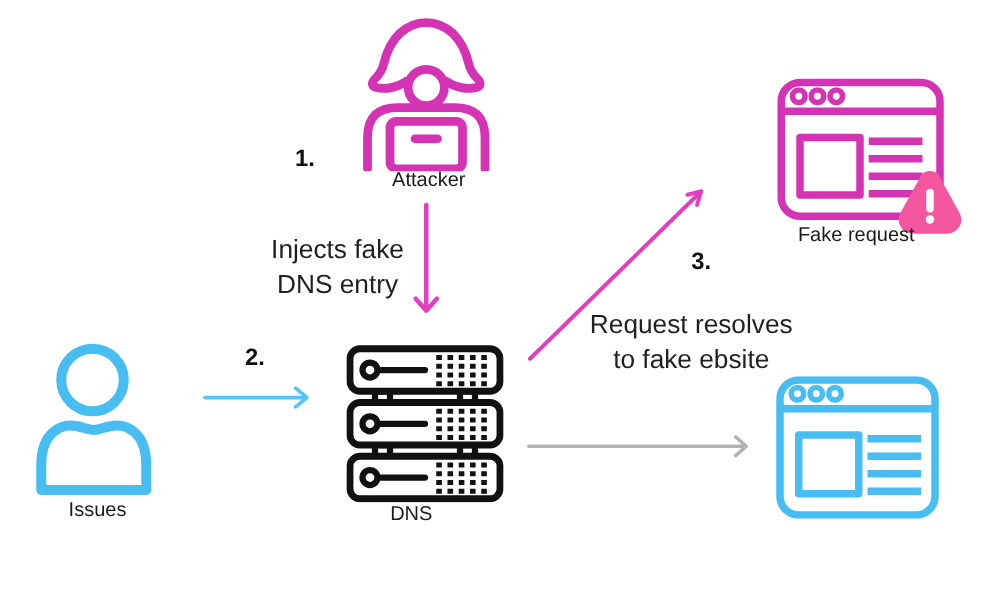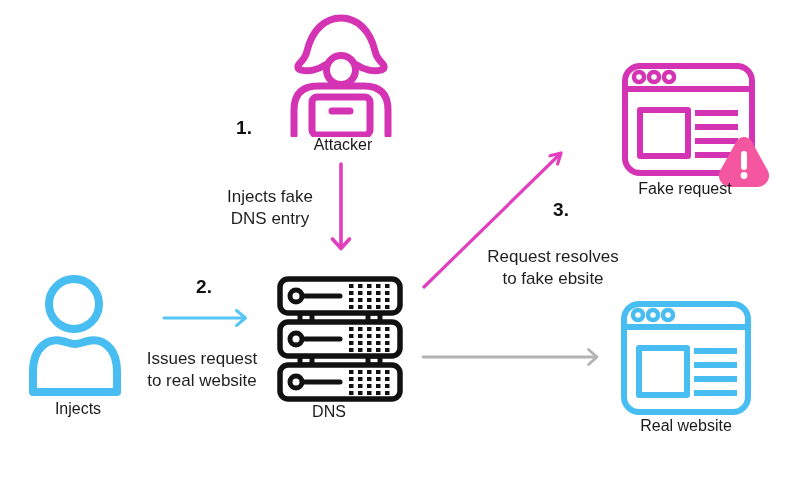--- a/index.html
+++ b/index.html
@@ -3,21 +3,21 @@
 <meta charset="utf-8">
 <style>
   html,body{margin:0;padding:0;background:#fff;}
   .canvas{
     position:relative;width:800px;height:480px;background:#ffffff;overflow:hidden;
     font-family:"Liberation Sans","DejaVu Sans",sans-serif;color:#1a1a1a;
   }
   .abs{position:absolute;}
   .node-label{font-size:16px;color:#1a1a1a;transform:translateX(-50%);white-space:nowrap;}
   .step-num{font-size:19px;font-weight:700;color:#111;transform:translateX(-50%);}
-  .caption{font-size:17px;color:#1f1f1f;line-height:1.32;white-space:pre-line;text-align:center;transform:translateX(-50%);}
+  .caption{font-size:21px;color:#1f1f1f;line-height:1.32;white-space:pre-line;text-align:center;transform:translateX(-50%);}
   svg{display:block;}
 </style>
 </head>
 <body>
 
 <div class="canvas">
 
   <svg class="abs" style="left:0;top:0;" width="800" height="480" viewBox="0 0 800 480">
 
     <g stroke="#E13FBE" stroke-width="3.6" fill="none" stroke-linecap="round" stroke-linejoin="round">
@@ -55,25 +55,23 @@
   <div class="abs step-num" style="left:244px;top:117px;">1.</div>
   <div class="abs caption" style="left:270px;top:186px;">Injects fake
 DNS entry</div>
 
   <svg class="abs" style="left:27px;top:274px;" width="98" height="122" viewBox="0 0 98 122">
     <g stroke="#47BDF1" stroke-width="8" fill="none" stroke-linecap="round" stroke-linejoin="round">
       <circle cx="47" cy="30" r="25"></circle>
       <path d="M6,118 L6,98 C6,72 22,64 35,67 C40,68 44,70 48,70 C52,70 56,68 61,67 C74,64 90,72 90,98 L90,118 Z"></path>
     </g>
   </svg>
-  <div class="abs node-label" style="left:78px;top:400px;">Injects</div>
+  <div class="abs node-label" style="left:78px;top:400px;">Issues</div>
 
   <div class="abs step-num" style="left:204px;top:276px;">2.</div>
-  <div class="abs caption" style="left:202px;top:348px;">Issues request
-to real website</div>
 
   <svg class="abs" style="left:277px;top:276px;" width="126" height="126" viewBox="0 0 126 126">
     <g stroke="#111111" fill="none" stroke-linecap="round" stroke-linejoin="round">
 
       <rect x="23" y="37" width="12" height="9" stroke-width="5"></rect>
       <rect x="91" y="37" width="12" height="9" stroke-width="5"></rect>
       <rect x="23" y="80" width="12" height="9" stroke-width="5"></rect>
       <rect x="91" y="80" width="12" height="9" stroke-width="5"></rect>
 
       <rect x="3" y="3" width="120" height="34" rx="8" stroke-width="5.5" fill="#ffffff"></rect>
@@ -193,15 +191,14 @@
       <circle cx="18" cy="14" r="5" stroke-width="4.5"></circle>
       <circle cx="33" cy="14" r="5" stroke-width="4.5"></circle>
       <circle cx="48" cy="14" r="5" stroke-width="4.5"></circle>
       <rect x="19" y="47" width="48" height="47"></rect>
       <path d="M74,50 H117"></path>
       <path d="M74,64 H117"></path>
       <path d="M74,78 H117"></path>
       <path d="M74,92 H117"></path>
     </g>
   </svg>
-  <div class="abs node-label" style="left:686px;top:417px;">Real website</div>
 
 </div>
 
 </body></html>

